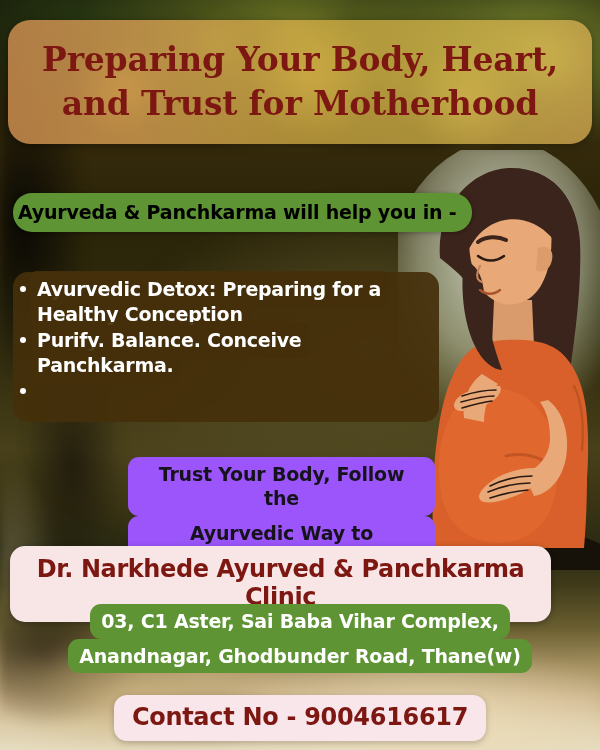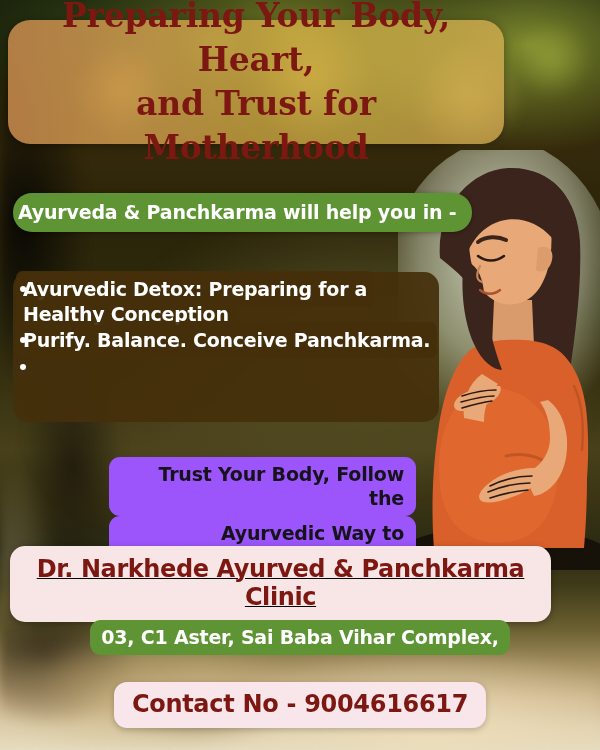--- a/index.html
+++ b/index.html
@@ -89,21 +89,21 @@
     width: 202px;
     height: 420px;
   }
   .illustration svg { display: block; width: 100%; height: 100%; }
 
   
   .title-card {
     position: absolute;
     left: 8px;
     top: 20px;
-    width: 496px;
+    width: 584px;
     height: 124px;
     border-radius: 22px;
     background: linear-gradient(100deg,
         rgba(214,146,84,.80) 0%,
         rgba(226,170,86,.74) 28%,
         rgba(224,182,74,.68) 52%,
         rgba(222,188,78,.70) 74%,
         rgba(220,176,86,.74) 100%);
     box-shadow: 0 2px 10px rgba(0,0,0,.35);
     display: flex;
@@ -120,21 +120,21 @@
     letter-spacing: -0.2px;
     padding: 0 18px;
   }
 
   
   .green-pill {
     position: absolute;
     left: 13px;
     top: 193px;
     background: #5e9433;
-    color: #ffffff;
+    color: #000000;
     font-size: 19px;
     font-weight: bold;
     border-radius: 19px;
     padding: 8px 16px 9px 5px;
     letter-spacing: -0.2px;
     box-shadow: 0 1px 5px rgba(0,0,0,.3);
   }
 
   
   .bullets {
@@ -146,21 +146,21 @@
     margin: 0;
     padding: 0;
   }
   .bullets li {
     position: relative;
     color: #ffffff;
     font-size: 19px;
     font-weight: bold;
     line-height: 1.29;
     letter-spacing: -0.25px;
-    padding: 0 0 2px 10px;
+    padding: 0 0 2px 24px;
     margin: 0;
   }
   .bullets li .bullet-dot {
     position: absolute;
     left: 7px;
     top: 9px;
     width: 6px;
     height: 6px;
     border-radius: 50%;
     background: #ffffff;
@@ -179,24 +179,24 @@
     top: 272px;
     width: 426px;
     height: 150px;
     border-radius: 15px;
     background: rgba(69,47,11,.93);
   }
 
   
   .purple-box {
     position: absolute;
-    left: 109px;
+    left: 128px;
     top: 457px;
     width: 307px;
-    text-align: right;
+    text-align: center;
   }
   .purple-box .pline {
     display: inline-block;
     background: #9b55fb;
     color: #16131c;
     font-size: 19px;
     font-weight: bold;
     letter-spacing: -0.2px;
     line-height: 1.28;
     padding: 5px 12px;
@@ -209,37 +209,35 @@
     position: absolute;
     left: 10px;
     top: 546px;
     width: 541px;
     box-sizing: border-box;
     background: #f8e6e6;
     border-radius: 15px;
     text-align: center;
     padding: 9px 10px 11px 10px;
     box-shadow: 0 2px 7px rgba(0,0,0,.3);
-    text-decoration: underline;
   }
   .clinic-bar .ctxt {
     color: #7c1711;
     font-size: 24px;
     font-weight: bold;
     letter-spacing: -0.4px;
   }
 
   
   .address {
     position: absolute;
     left: 0;
     top: 604px;
     width: 600px;
     text-align: center;
-    margin-top: 16px;
   }
   .address .aline {
     display: inline-block;
     background: #5e9433;
     color: #ffffff;
     font-size: 19px;
     font-weight: bold;
     letter-spacing: -0.2px;
     line-height: 1.3;
     padding: 5px 11px;
@@ -257,20 +255,21 @@
   .contact .ctext {
     display: inline-block;
     background: #f8e6ea;
     color: #7c1711;
     font-size: 24px;
     font-weight: bold;
     letter-spacing: -0.3px;
     padding: 8px 18px 10px 18px;
     border-radius: 13px;
     box-shadow: 0 2px 6px rgba(0,0,0,.22);
+    margin-top: 13px;
   }
 </style>
 </head>
 <body>
 
 <div id="poster">
 
   <div class="bg-layer bg-base"></div>
   <div class="bg-layer bg-bokeh-top"></div>
   <div class="bg-layer bg-olive"></div>
@@ -385,19 +384,20 @@
     <div class="pline">Trust Your Body, Follow the</div><br>
     <div class="pline">Ayurvedic Way to Conceive</div>
   </div>
 
   <div class="clinic-bar">
     <span class="ctxt">Dr. Narkhede Ayurved &amp; Panchkarma Clinic</span>
   </div>
 
   <div class="address">
     <div class="aline">03, C1 Aster, Sai Baba Vihar Complex,</div><br>
+    <div class="aline">Anandnagar, Ghodbunder Road, Thane(w)</div>
   </div>
 
   <div class="contact">
     <span class="ctext">Contact No - 9004616617</span>
   </div>
 
 </div>
 
 </body></html>

